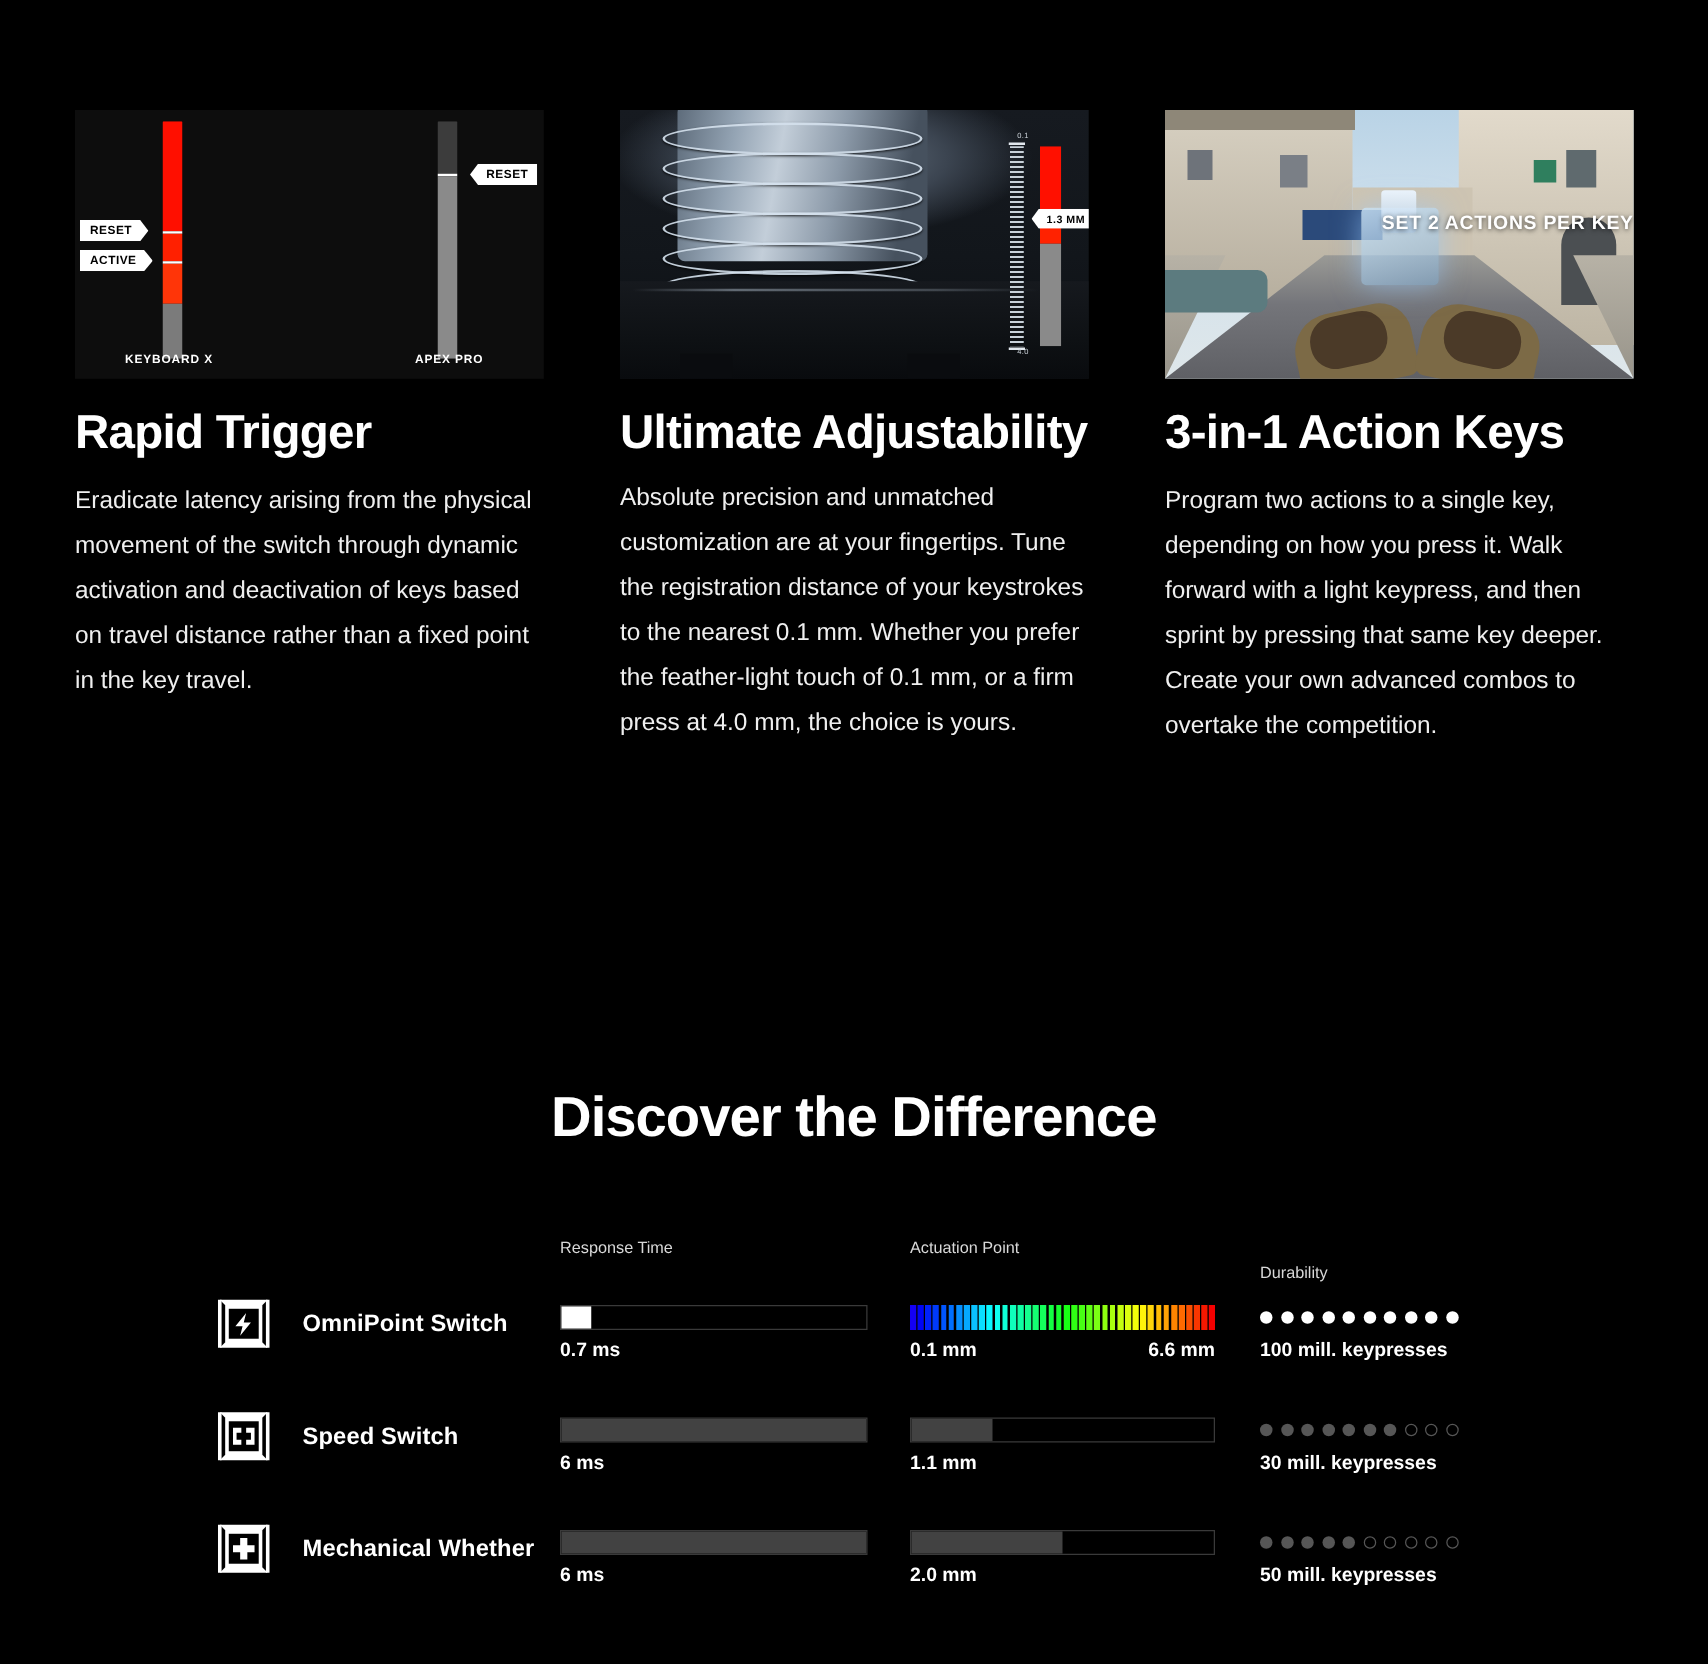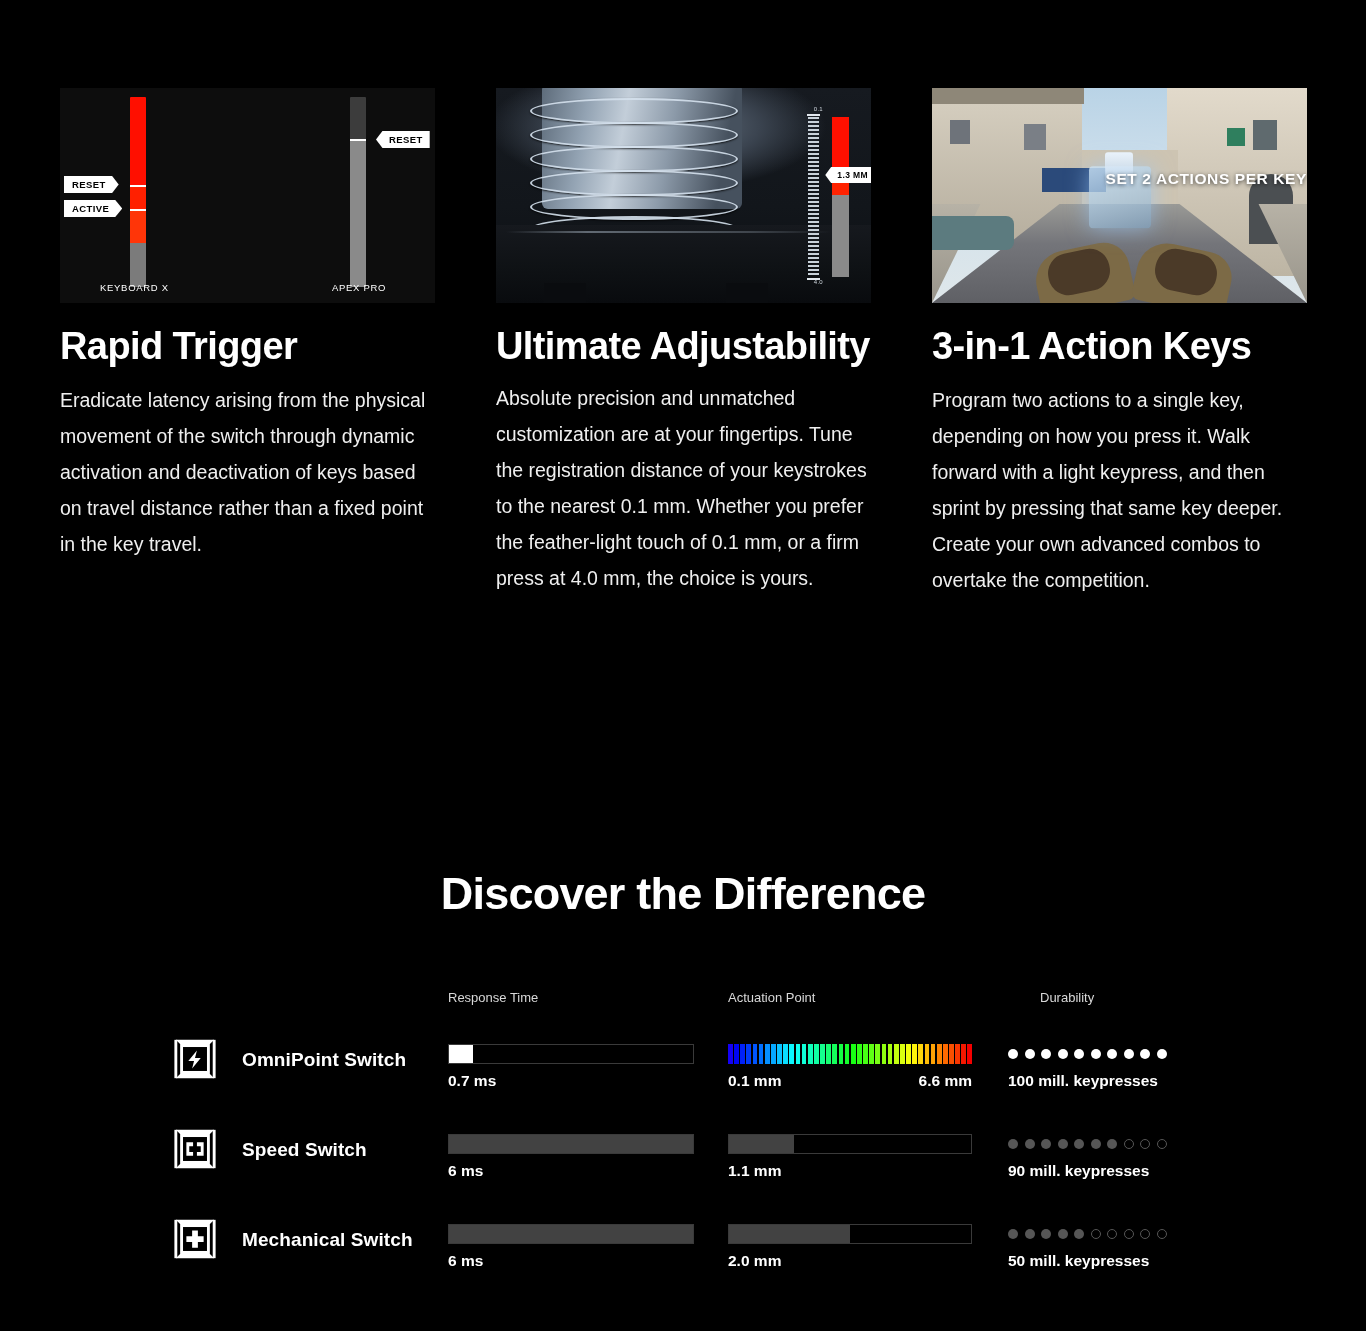--- a/index.html
+++ b/index.html
@@ -71,21 +71,21 @@
     line-height: 11px;
     white-space: nowrap;
     display: flex;
     align-items: center;
   }
   .rt-label.point-right { clip-path: polygon(0 0, 88% 0, 100% 50%, 88% 100%, 0 100%); padding-right: 13px; }
   .rt-label.point-left  { clip-path: polygon(12% 0, 100% 0, 100% 100%, 12% 100%, 0 50%); padding-left: 13px; }
   .rt-caption {
     position: absolute;
     font-size: 9.5px;
-    font-weight: normal;
+    font-weight: bold;
     letter-spacing: 0.7px;
     color: #ffffff;
     white-space: nowrap;
   }
 
   
   .sw-photo { position: absolute; inset: 0; background: #07090c; }
   .sw-body {
     position: absolute; left: 0; top: 0; width: 100%; height: 100%;
     background:
@@ -189,21 +189,21 @@
 
   .compare-head { position: relative; height: 24px; }
   .col-label {
     position: absolute; top: 0;
     font-size: 13px;
     font-weight: normal;
     color: #d8d8d8;
   }
   .col-label.c1 { left: 280px; }
   .col-label.c2 { left: 560px; }
-  .col-label.c3 { left: 872px; }
+  .col-label.c3 { left: 840px; margin-top: 20px; }
 
   .row { position: relative; height: 90px; }
 
   .sw-icon { position: absolute; left: 4px; top: 22px; width: 46px; height: 46px; }
   .sw-name {
     position: absolute; left: 74px; top: 35px;
     font-size: 19px; font-weight: bold; color: #ffffff;
     letter-spacing: .1px;
   }
 
@@ -493,39 +493,39 @@
         <span class="dot full-g"></span>
         <span class="dot full-g"></span>
         <span class="dot full-g"></span>
         <span class="dot full-g"></span>
         <span class="dot full-g"></span>
         <span class="dot empty"></span>
         <span class="dot empty"></span>
         <span class="dot empty"></span>
       </div>
       <div class="metric-value">
-        <span>90 mill. keypresses</span>
+        <span>30 mill. keypresses</span>
       </div>
     </div>
   </div>
 
   <div class="row">
     <div class="sw-icon">
       <svg viewBox="0 0 48 48" width="46" height="46" aria-hidden="true">
         <g fill="none" stroke="#fff" stroke-width="3">
           <path d="M4 4 L4 44"></path>
             <path d="M44 4 L44 44"></path>
         </g>
         <path d="M4 4 L44 4 L38 10 L10 10 Z" fill="#fff"></path>
         <path d="M4 44 L44 44 L38 38 L10 38 Z" fill="#fff"></path>
         <rect x="10" y="10" width="28" height="28" fill="none" stroke="#fff" stroke-width="3"></rect>
         <path d="M21 15 L27 15 L27 21 L33 21 L33 27 L27 27 L27 33 L21 33 L21 27 L15 27 L15 21 L21 21 Z" fill="#fff"></path>
       </svg>
     </div>
-    <div class="sw-name">Mechanical Switch</div>
+    <div class="sw-name">Mechanical Whether</div>
 
     <div class="metric m1">
       <div class="bar-track">
         <div class="bar-fill" style="width:100%;background:#424242;"></div>
       </div>
       <div class="metric-value">
         <span>6 ms</span>
       </div>
     </div>
 

